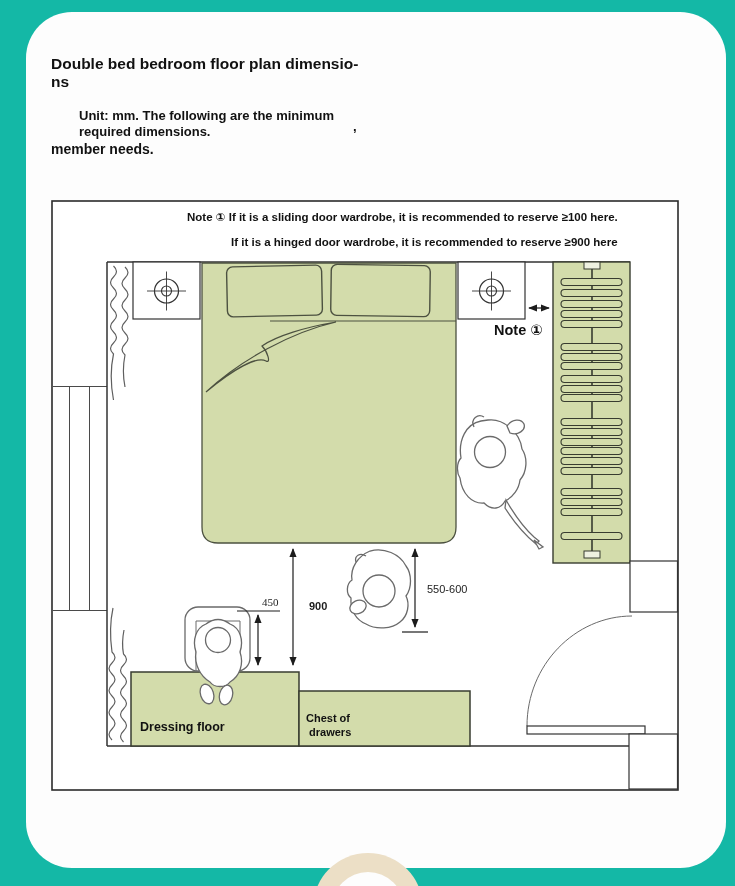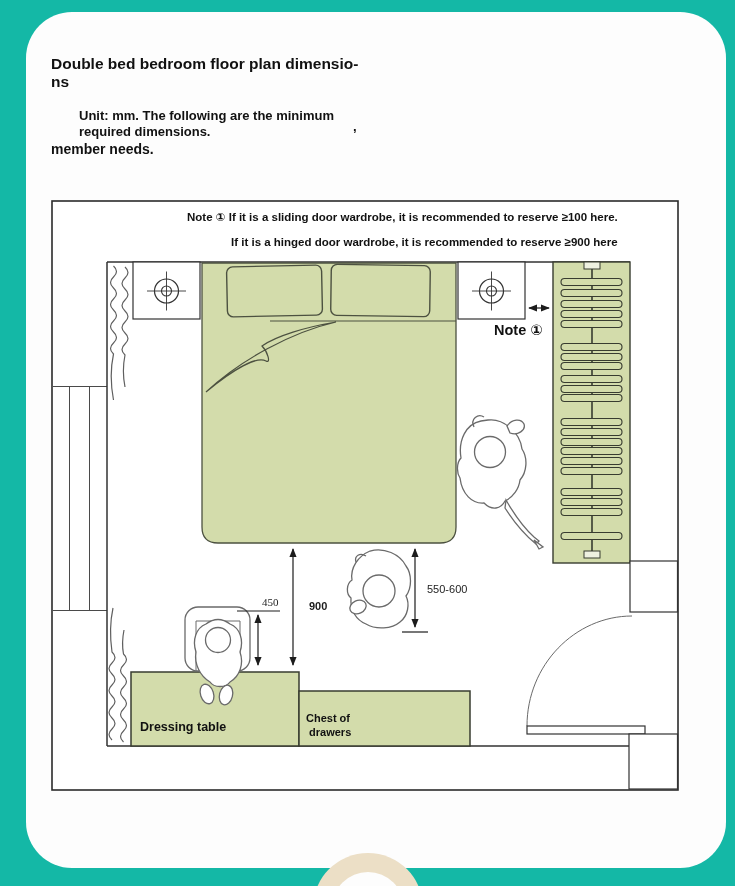--- a/index.html
+++ b/index.html
@@ -170,18 +170,18 @@
       <line x1="529" y1="308" x2="549" y2="308" marker-start="url(#ah)" marker-end="url(#ah)"></line>
     </g>
   </svg>
 
   <div class="txt note1">Note ① If it is a sliding door wardrobe, it is recommended to reserve ≥100 here.</div>
   <div class="txt note2">If it is a hinged door wardrobe, it is recommended to reserve ≥900 here</div>
   <div class="txt callout">Note ①</div>
   <div class="txt dim d900">900</div>
   <div class="txt dim d450">450</div>
   <div class="txt dim d550">550-600</div>
-  <div class="txt lbl-dressing">Dressing table</div>
+  <div class="txt lbl-dressing">Dressing floor</div>
   <div class="txt lbl-chest"><span>Chest of</span><br><span> drawers</span></div>
 
   <div class="arch-outer"></div>
   <div class="arch-inner"></div>
 </div>
 
 </body></html>

